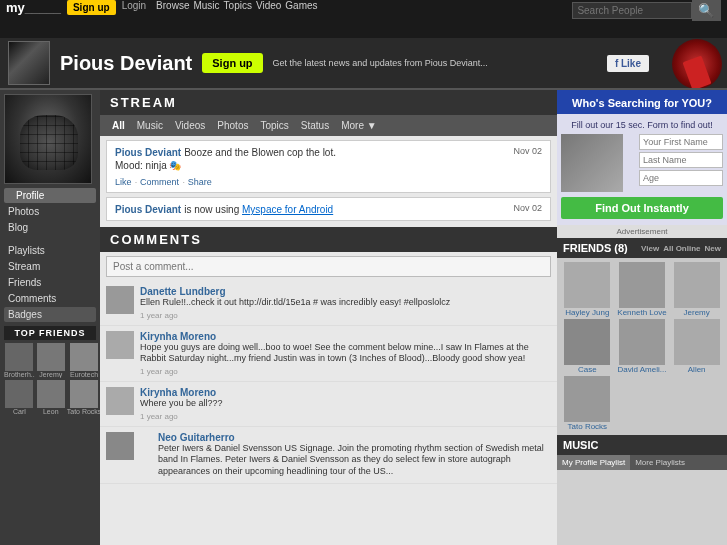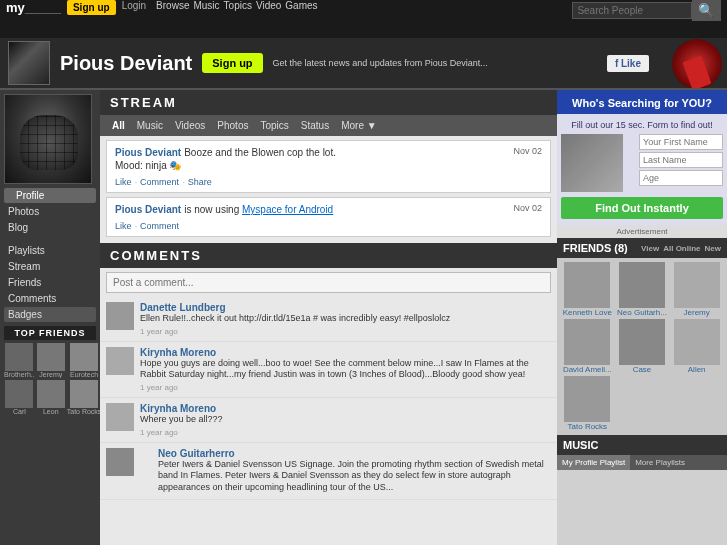--- a/index.html
+++ b/index.html
@@ -139,25 +139,20 @@
         <span style="color:#336699;font-size:9px;cursor:pointer;">Share</span>
       </div>
     </div>
 
     
     <div style="background:#fff;margin:4px 6px;padding:5px 8px;border:1px solid #ccc;">
       <span style="color:#666;font-size:9px;float:right;">Nov 02</span>
       <span style="color:#336699;font-size:10px;font-weight:bold;cursor:pointer;">Pious Deviant</span>
       <span style="color:#333;font-size:10px;"> is now using </span>
       <a style="color:#0066cc;font-size:10px;cursor:pointer;text-decoration:underline;">Myspace for Android</a>
-      <div style="margin-top:4px;">
-        <span style="color:#336699;font-size:9px;cursor:pointer;">Like</span>
-        <span style="color:#aaa;font-size:9px;"> · </span>
-        <span style="color:#336699;font-size:9px;cursor:pointer;">Comment</span>
-      </div>
     </div>
 
     
     <div style="background:#333;color:#fff;font-size:13px;font-weight:bold;padding:5px 10px;letter-spacing:2px;margin-top:6px;">COMMENTS</div>
 
     <input style="background: rgb(245, 245, 245); border: 1px solid rgb(187, 187, 187); padding: 4px 6px; margin: 4px 6px; color: rgb(170, 170, 170); font-size: 10px; width: calc(100% - 12px);" placeholder="Post a comment...">
 
     
     <div class="comment-item" style="display:flex;gap:6px;padding:5px 6px;border-bottom:1px solid #ddd;">
       <div style="width:28px;height:28px;background:#999;flex-shrink:0;"></div>
@@ -222,38 +217,38 @@
       <span>FRIENDS (8)</span>
       <div style="display:flex;gap:4px;">
         <span style="color:#aaa;font-size:8px;cursor:pointer;">View</span>
         <span style="color:#aaa;font-size:8px;cursor:pointer;">All Online</span>
         <span style="color:#aaa;font-size:8px;cursor:pointer;">New</span>
       </div>
     </div>
 
     <div style="display:grid;grid-template-columns:1fr 1fr 1fr;gap:2px;padding:4px;background:#c8c8c8;">
       <div style="text-align:center;cursor:pointer;">
+        <div style="width:46px;height:46px;background:#aaa;margin:0 auto;"></div>
+        <div style="color:#336699;font-size:8px;overflow:hidden;white-space:nowrap;">Hayley Jung</div>
+      </div>
+      <div style="text-align:center;cursor:pointer;">
         <div style="width:46px;height:46px;background:#999;margin:0 auto;"></div>
         <div style="color:#336699;font-size:8px;overflow:hidden;white-space:nowrap;">Kenneth Love</div>
       </div>
       <div style="text-align:center;cursor:pointer;">
-        <div style="width:46px;height:46px;background:#888;margin:0 auto;"></div>
-        <div style="color:#336699;font-size:8px;overflow:hidden;white-space:nowrap;">Neo Guitarh...</div>
-      </div>
-      <div style="text-align:center;cursor:pointer;">
         <div style="width:46px;height:46px;background:#aaa;margin:0 auto;"></div>
         <div style="color:#336699;font-size:8px;overflow:hidden;white-space:nowrap;">Jeremy</div>
       </div>
       <div style="text-align:center;cursor:pointer;">
+        <div style="width:46px;height:46px;background:#888;margin:0 auto;"></div>
+        <div style="color:#336699;font-size:8px;overflow:hidden;white-space:nowrap;">Case</div>
+      </div>
+      <div style="text-align:center;cursor:pointer;">
         <div style="width:46px;height:46px;background:#999;margin:0 auto;"></div>
         <div style="color:#336699;font-size:8px;overflow:hidden;white-space:nowrap;">David Ameli...</div>
-      </div>
-      <div style="text-align:center;cursor:pointer;">
-        <div style="width:46px;height:46px;background:#888;margin:0 auto;"></div>
-        <div style="color:#336699;font-size:8px;overflow:hidden;white-space:nowrap;">Case</div>
       </div>
       <div style="text-align:center;cursor:pointer;">
         <div style="width:46px;height:46px;background:#aaa;margin:0 auto;"></div>
         <div style="color:#336699;font-size:8px;overflow:hidden;white-space:nowrap;">Allen</div>
       </div>
       <div style="text-align:center;cursor:pointer;">
         <div style="width:46px;height:46px;background:#999;margin:0 auto;"></div>
         <div style="color:#336699;font-size:8px;overflow:hidden;white-space:nowrap;">Tato Rocks</div>
       </div>
     </div>

